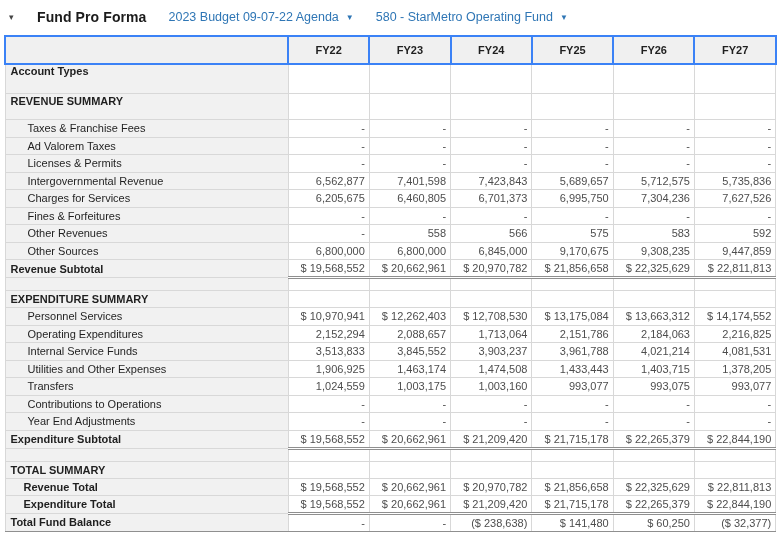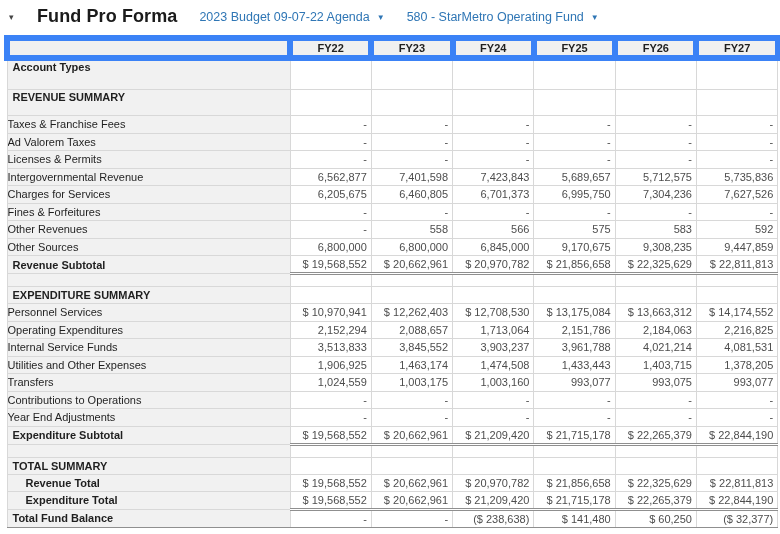--- a/index.html
+++ b/index.html
@@ -11,62 +11,62 @@
   
   .topbar {
     height: 33px; display: flex; align-items: center;
     padding-left: 9px; background: #ffffff;
   }
   .collapse-caret {
     font-size: 9px; color: #444; width: 18px; cursor: pointer;
     display: inline-block;
   }
   .report-title {
-    font-size: 18px; font-weight: bold; color: #1b1b1b;
+    font-size: 14px; font-weight: bold; color: #1b1b1b;
     margin-left: 10px; letter-spacing: .1px;
   }
   .dd {
     display: inline-flex; align-items: center; margin-left: 22px;
     color: #2f76b5; font-size: 12.5px; cursor: pointer; justify-content: center;
   }
   .dd .dd-caret { font-size: 8px; margin-left: 7px; padding-top: 1px; }
   
   .grid-wrap { margin: 2px 4px 0 4px; }
   table {
     border-collapse: collapse; table-layout: fixed; width: 771px;
     font-size: 11px;
   }
   col.c-label { width: 283px; }
   col.c-val { width: 81.3px; }
   th, td {
     border: 1px solid #d8d8d8;
     overflow: hidden; white-space: nowrap;
   }
   thead th {
-    background: #f0f0f0; border: 6px solid #3b82f6;
-    height: 20px; font-weight: bold; color: #1f1f1f;
+    background: #f0f0f0; border: 2px solid #3b82f6;
+    height: 28px; font-weight: bold; color: #1f1f1f;
     text-align: center; font-size: 11px;
   }
   td.lbl {
     background: #f1f1f1; color: #1f1f1f; text-align: left;
     padding-left: 5px;
   }
   td.val {
     background: #ffffff; color: #4d4d4d; text-align: right;
     padding-right: 4px;
   }
   
   tr.r-account td { height: 28px; vertical-align: bottom; padding-bottom: 16px; }
   tr.r-account td.lbl { font-weight: bold; }
   tr.r-group_first td { height: 26px; vertical-align: bottom; padding-bottom: 12px; }
   tr.r-group_first td.lbl { font-weight: bold; }
   tr.r-group td { height: 17px; }
   tr.r-group td.lbl { font-weight: bold; }
   tr.r-item td { height: 17.5px; }
-  tr.r-item td.lbl { padding-left: 0; }
+  tr.r-item td.lbl { padding-left: 22px; }
   tr.r-spacer td { height: 13px; }
   tr.r-subtotal td { height: 18px; border-top: 1px solid #8f8f8f; }
   tr.r-subtotal td.lbl { font-weight: bold; }
   tr.r-subtotal td.val { border-bottom: 3px double #8f8f8f; }
   tr.r-total_first td { height: 17.5px; border-top: 1px solid #8f8f8f; }
   tr.r-total_first td.lbl, tr.r-total_second td.lbl {
     font-weight: bold; padding-left: 18px;
   }
   tr.r-total_second td { height: 17.5px; }
   tr.r-total_second td.val { border-bottom: 3px double #8f8f8f; }

